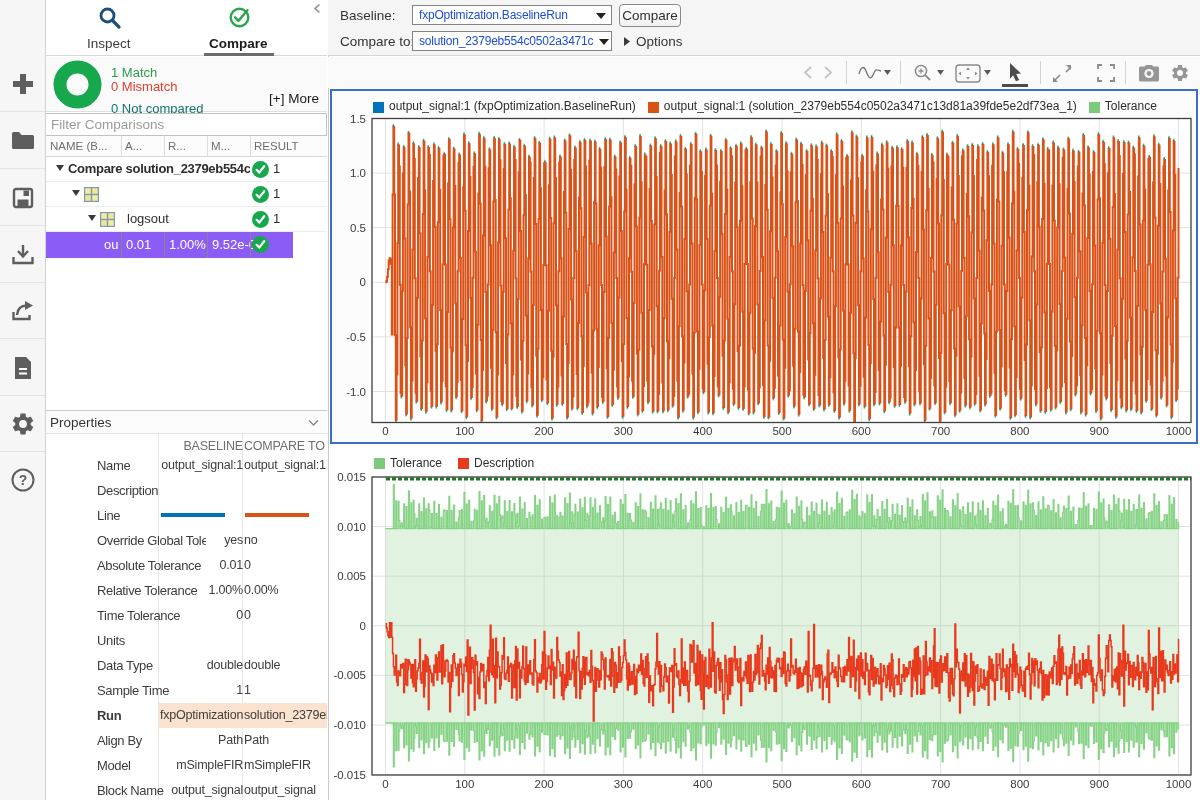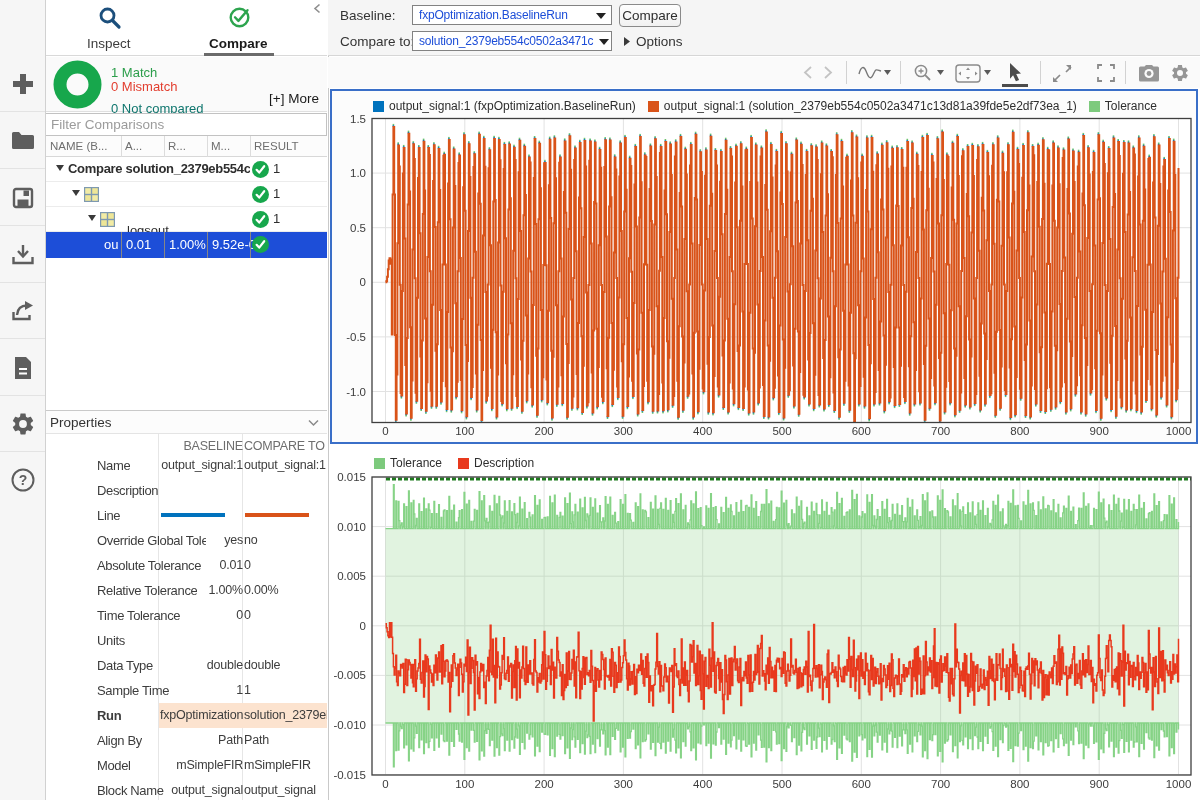--- a/index.html
+++ b/index.html
@@ -15,21 +15,21 @@
 .sline { position:absolute; left:65px; font-size:13px; }
 #filterbox { position:absolute; left:0; top:113px; width:281px; height:23px; background:#fff; border:1px solid #c2c2c2; border-left:none; }
 #filterbox span { position:absolute; left:5px; top:3px; color:#9b9b9b; font-size:13.5px; }
 #thead { position:absolute; left:0; top:136px; width:281px; height:21px; font-size:11.5px; color:#6e6e6e; background:#fcfcfc; border-bottom:1px solid #d8d8d8;}
 .th { position:absolute; top:4px; }
 .tcol { position:absolute; top:0; width:1px; height:21px; background:#dcdcdc; }
 .trow { position:absolute; left:0; width:281px; height:25px; border-bottom:1px solid #ececec; font-size:13px; color:#2e2e2e; }
 .tri { display:inline-block; width:0; height:0; border-left:4.5px solid transparent; border-right:4.5px solid transparent; border-top:6px solid #3a3a3a; }
 .chk { position:absolute; width:17px; height:17px; border-radius:50%; background:#17a74c; }
 .chk svg { position:absolute; left:0; top:0; }
-#selrow { position:absolute; left:0; top:232px; width:281px; height:26px; background:#1d4ed8; color:#fff; font-size:13px; }
+#selrow { position:absolute; left:0; top:232px; width:247px; height:26px; background:#8b5cf6; color:#fff; font-size:13px; }
 .selcol { position:absolute; top:0; width:1px; height:26px; background:#868686; }
 #props { position:absolute; left:0; top:410px; width:281px; height:390px; border-top:1px solid #c9c9c9; }
 #propshead { position:absolute; left:0; top:0; width:281px; height:23px; background:#fcfcfc; border-bottom:1px solid #e4e4e4; }
 #propshead span { position:absolute; left:4px; top:4px; font-size:13.5px; color:#333; }
 .prow { position:absolute; left:0; width:281px; height:25px; font-size:13px; color:#3d3d3d; }
 .plab { position:absolute; left:3px; top:5px; white-space:nowrap; overflow:hidden; max-width:109px; letter-spacing:-0.35px;margin-left:48px; }
 .pv1 { position:absolute; left:114px; top:5px; width:83px; white-space:nowrap; overflow:hidden; font-size:12.5px; letter-spacing:-0.2px;text-align:right; }
 .pv2 { position:absolute; left:198px; top:5px; width:83px; white-space:nowrap; overflow:hidden; font-size:12.5px; letter-spacing:-0.2px; }
 .pcol { position:absolute; top:23px; width:1px; height:367px; background:#e6e6e6; }
 #topbar { left:328px; top:0; width:872px; height:56px; background:#f5f5f5; border-bottom:1px solid #d6d6d6; }
@@ -171,21 +171,21 @@
   </div>
   <div class="trow" style="top:207px;">
     <span style="position:absolute;left:42px;top:8px;" class="tri"></span>
     <svg style="position:absolute;left:54px;top:5px;" width="15" height="15" viewBox="0 0 15 15">
         <rect width="15" height="15" fill="#7e99b0"></rect>
         <rect x="1.2" y="1.2" width="5.6" height="5.6" fill="#f2eca5"></rect>
         <rect x="8.2" y="1.2" width="5.6" height="5.6" fill="#eee697"></rect>
         <rect x="1.2" y="8.2" width="5.6" height="5.6" fill="#eee697"></rect>
         <rect x="8.2" y="8.2" width="5.6" height="5.6" fill="#f2eca5"></rect>
       </svg>
-    <span style="position:absolute;left:74px;top:16px;padding-left:7px;">logsout</span>
+    <span style="position:absolute;left:74px;top:4px;padding-left:7px;">logsout</span>
     <div class="chk" style="left:206px;top:4px;">
         <svg width="17" height="17" viewBox="0 0 17 17">
           <path d="M4.6 8.8l2.6 2.8 5-6.4" fill="none" stroke="#fff" stroke-width="2.2" stroke-linecap="round" stroke-linejoin="round"></path>
         </svg>
       </div>
     <span style="position:absolute;left:227px;top:4px;">1</span>
   </div>
   <div id="selrow">
     <span style="position:absolute;left:58px;top:5px;">ou</span>
     <span style="position:absolute;left:80px;top:5px;">0.01</span>
@@ -1089,21 +1089,21 @@
         <text x="452.0" y="338" text-anchor="middle">500</text>
         <text x="531.3" y="338" text-anchor="middle">600</text>
         <text x="610.6" y="338" text-anchor="middle">700</text>
         <text x="689.9" y="338" text-anchor="middle">800</text>
         <text x="769.2" y="338" text-anchor="middle">900</text>
         <text x="848.5" y="338" text-anchor="middle">1000</text>
       </g>
 </svg>
 </div>
 
-<div class="abs" style="left:373px;top:99px;display:flex;align-items:center;font-size:12px;color:#2e2e2e;white-space:nowrap;">
+<div class="abs" style="left:373px;top:99px;display:flex;align-items:flex-end;font-size:12px;color:#2e2e2e;white-space:nowrap;">
   <span style="width:11px;height:11px;background:#0072bd;margin-right:5px;"></span>
   <span>output_signal:1 (fxpOptimization.BaselineRun)</span>
   <span style="width:11px;height:11px;background:#d95319;margin:0 5px 0 12px;"></span>
   <span>output_signal:1 (solution_2379eb554c0502a3471c13d81a39fde5e2df73ea_1)</span>
   <span style="width:11px;height:11px;background:#7dca7d;margin:0 5px 0 12px;"></span>
   <span>Tolerance</span>
 </div>
 <div class="abs" style="left:374px;top:456px;display:flex;align-items:center;font-size:12px;color:#2e2e2e;white-space:nowrap;">
   <span style="width:11px;height:11px;background:#7dca7d;margin-right:5px;"></span>
   <span>Tolerance</span>

